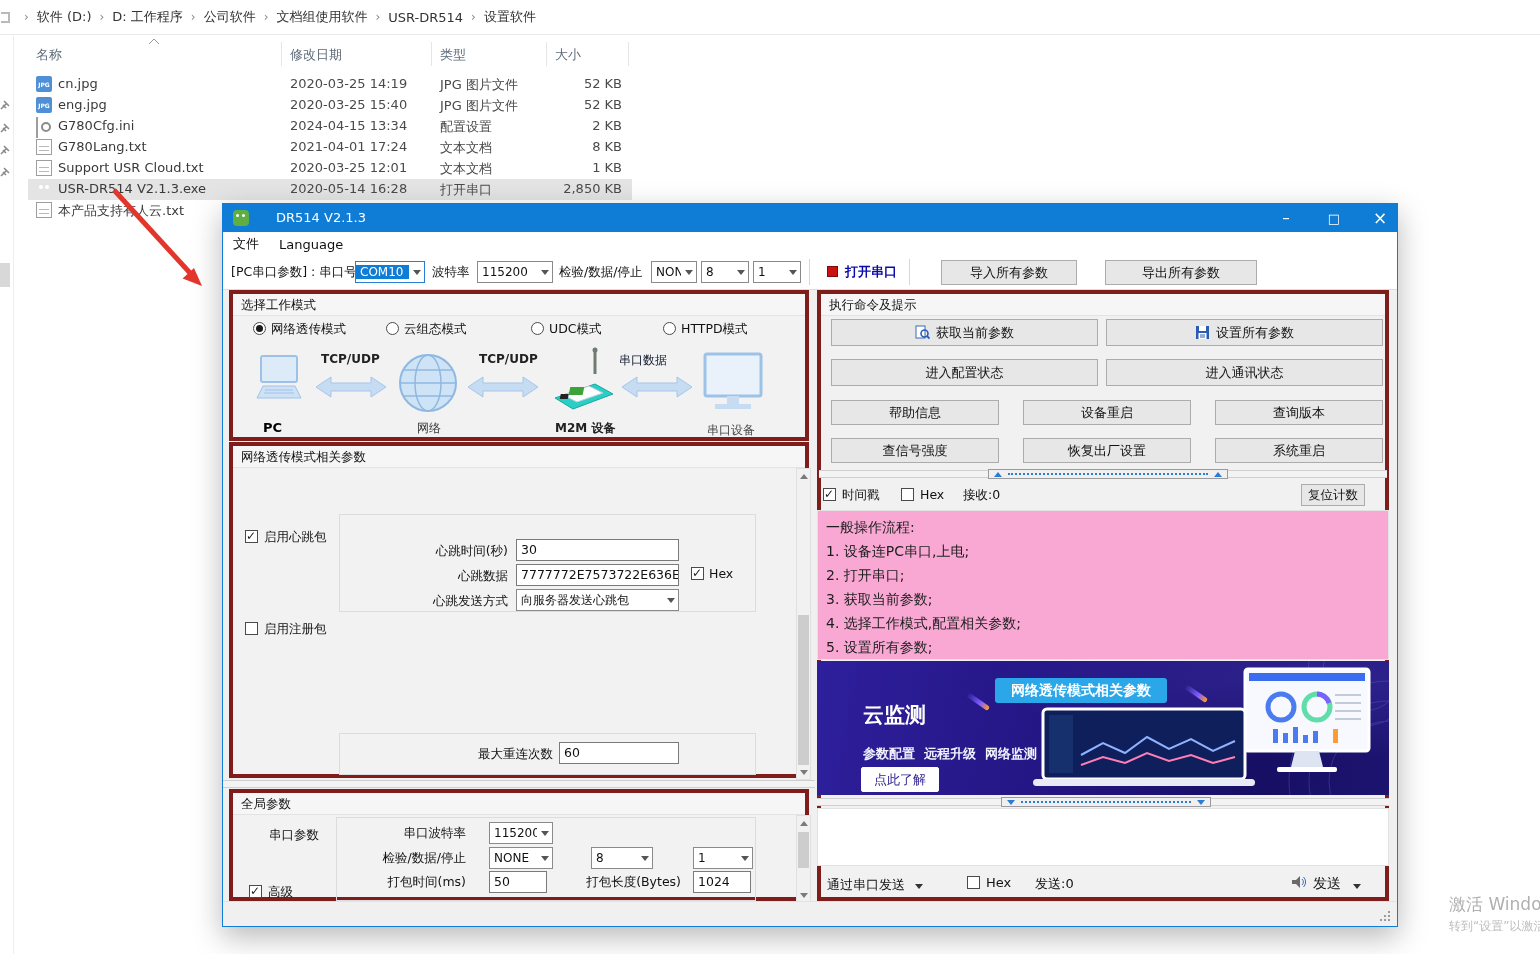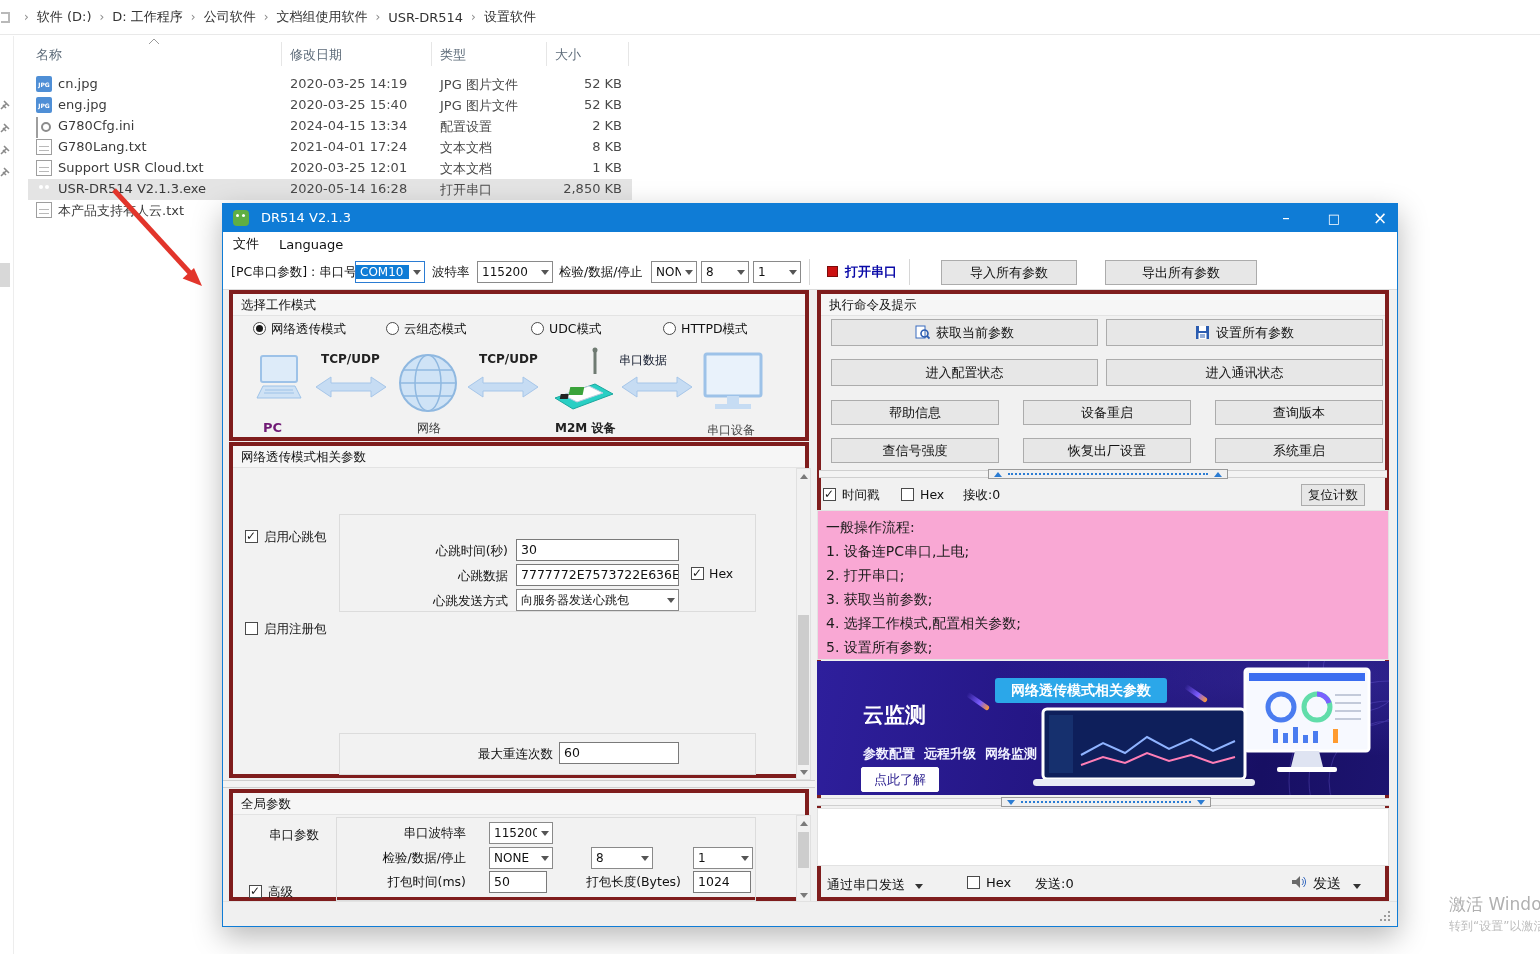--- a/index.html
+++ b/index.html
@@ -28,21 +28,21 @@
   .icon-ini::after{content:"";position:absolute;left:4px;top:4px;width:6px;height:6px;border-radius:50%;
             border:2px solid #8c8c8c}
   .icon-exe{background:#67b84a;border-radius:3px;position:relative}
   .icon-exe::after{content:"";position:absolute;left:3px;top:4px;width:4px;height:4px;border-radius:50%;background:#fff;
             box-shadow:6px 0 0 #fff}
   .pin{position:absolute;left:0;width:11px;height:11px}
   
   .appwin{left:222px;top:203px;width:1174px;height:722px;background:#f0f0f0;border:1px solid #0f7cd6;
           box-sizing:content-box;box-shadow:0 10px 28px rgba(0,0,0,.28)}
   .titlebar{left:0;top:0;width:1174px;height:28px;background:#0f7cd6;display:flex;align-items:center}
-  .title-txt{color:#fff;font-size:13px;margin-left:4px}
+  .title-txt{color:#fff;font-size:13px;margin-left:19px}
   .winctl{position:absolute;top:0;width:34px;height:28px;display:flex;align-items:center;justify-content:center;color:#fff}
   .menubar{left:0;top:28px;width:1174px;height:24px;background:#fff;display:flex;align-items:center;font-size:13px;color:#111}
   .menu-item{padding:0 10px}
   .toolbar{left:0;top:52px;width:1174px;height:33px;background:#fff;border-bottom:1px solid #dcdcdc}
   .tlabel{position:absolute;font-size:12.5px;color:#111;top:8px;white-space:nowrap}
   
   .combo{position:absolute;height:22px;background:#fff;border:1px solid #8a8a8a;box-sizing:border-box;display:flex;align-items:center}
   .combo .val{flex:1;padding:0 4px;font-size:12px;color:#111;white-space:nowrap;overflow:hidden}
   .combo .arrz{width:15px;height:100%;display:flex;align-items:center;justify-content:center}
   .caret-dn{width:0;height:0;border:4px solid transparent;border-top:5px solid #555;margin-top:4px}
@@ -251,21 +251,21 @@
     <span class="cblab" style="left:316px;top:27px">UDC模式</span>
     <span class="radio" style="left:430px;top:28px"></span>
     <span class="cblab" style="left:448px;top:27px">HTTPD模式</span>
 
     <svg class="abs" style="left:16px;top:60px" width="60" height="56" viewBox="0 0 60 56">
       <rect x="12" y="2" width="36" height="26" rx="2" fill="#ddebf9" stroke="#9dc2e8" stroke-width="2"></rect>
       <polygon points="8,44 52,44 46,32 14,32" fill="#cfe2f5" stroke="#9dc2e8"></polygon>
       <line x1="16" y1="36" x2="44" y2="36" stroke="#9dc2e8"></line>
       <line x1="15" y1="39" x2="45" y2="39" stroke="#9dc2e8"></line>
     </svg>
-    <div class="abs" style="left:30px;top:126px;font-size:13px;font-weight:bold;color:#701a75">PC</div>
+    <div class="abs" style="left:30px;top:126px;font-size:13px;font-weight:bold;color:#000000">PC</div>
     <div class="abs" style="left:88px;top:58px;font-size:12px;font-weight:bold;color:#222">TCP/UDP</div>
     <svg class="abs" style="left:82px;top:80px" width="72" height="26" viewBox="0 0 72 26">
       <polygon points="1,13 16,3 16,9 56,9 56,3 71,13 56,23 56,17 16,17 16,23" fill="#c6dcf3" stroke="#a6c6e9"></polygon>
     </svg>
     <svg class="abs" style="left:164px;top:58px" width="62" height="62" viewBox="0 0 62 62">
       <circle cx="31" cy="31" r="28" fill="#cfe3f6" stroke="#8fb8e0" stroke-width="2"></circle>
       <ellipse cx="31" cy="31" rx="13" ry="28" fill="none" stroke="#8fb8e0" stroke-width="1.5"></ellipse>
       <line x1="3" y1="31" x2="59" y2="31" stroke="#8fb8e0" stroke-width="1.5"></line>
       <line x1="6" y1="18" x2="56" y2="18" stroke="#8fb8e0" stroke-width="1.5"></line>
       <line x1="6" y1="44" x2="56" y2="44" stroke="#8fb8e0" stroke-width="1.5"></line>

